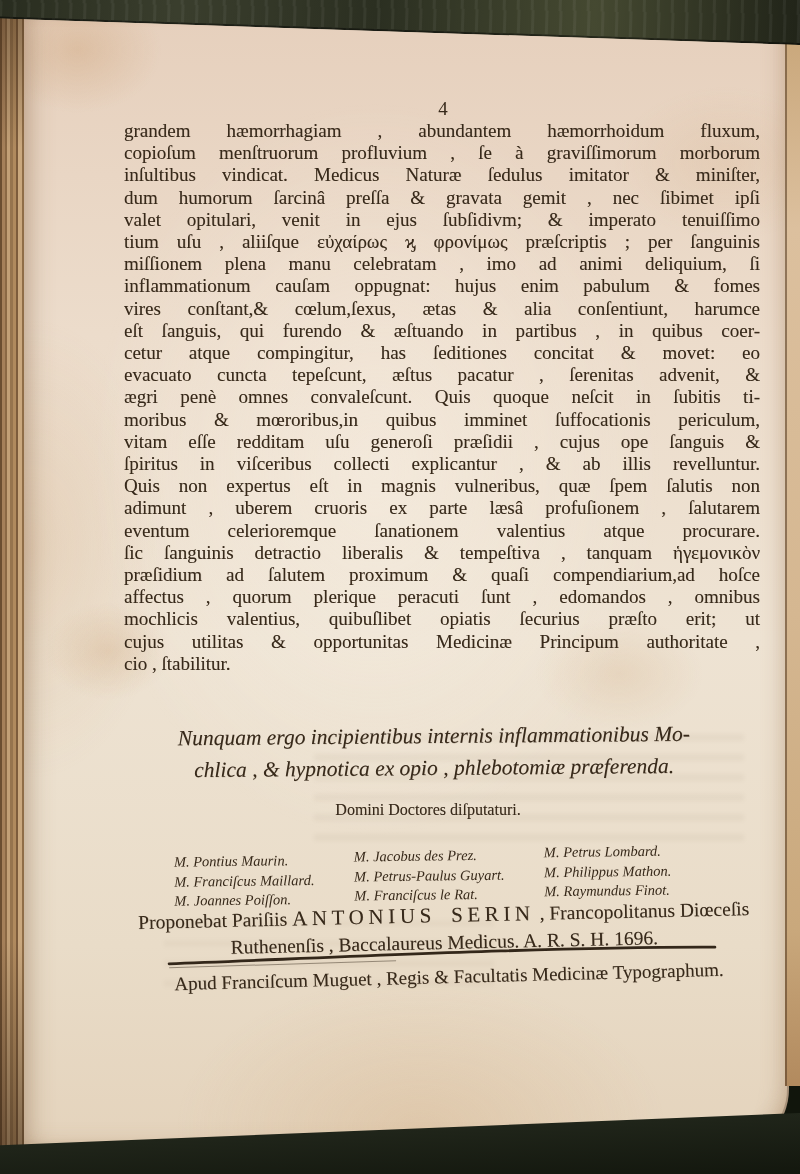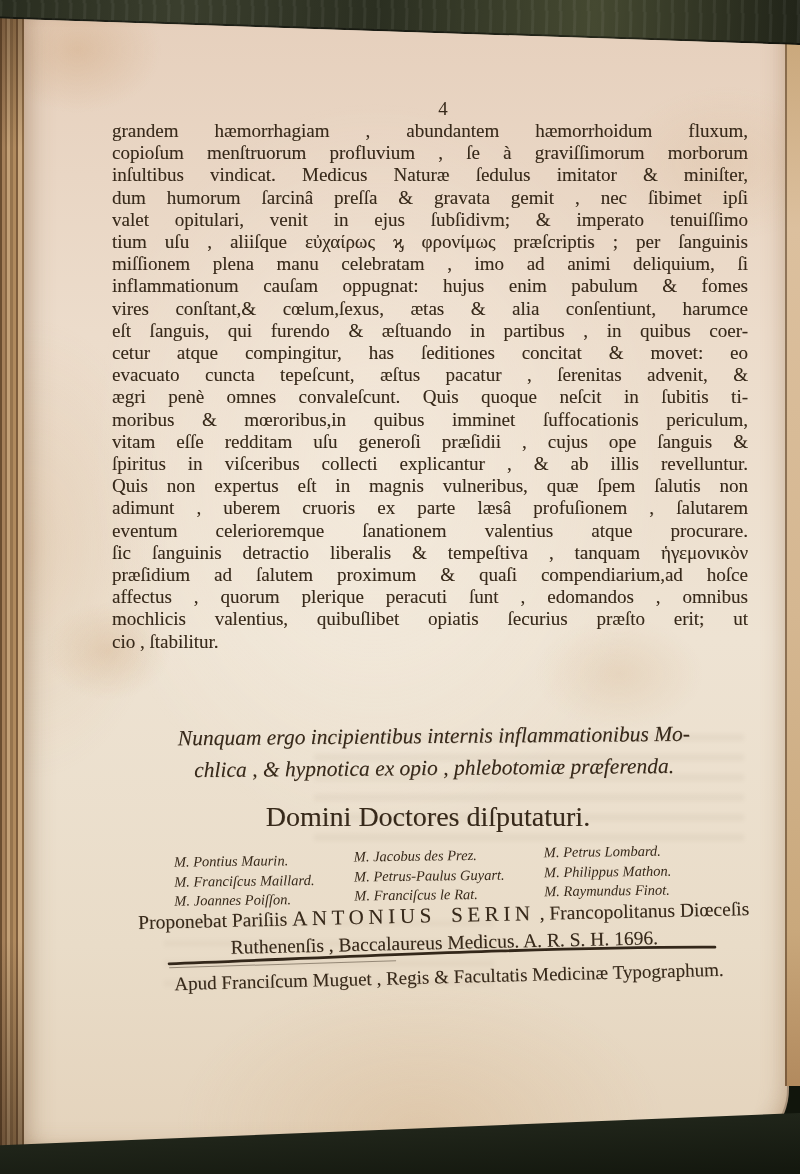--- a/index.html
+++ b/index.html
@@ -54,37 +54,37 @@
   }
   .ghost-1 { left: 290px; top: 712px; width: 430px; height: 118px; }
   .ghost-2 { left: 140px; top: 898px; width: 330px; height: 78px; opacity: .08; }
 
   .pagenum {
     position: absolute; top: 82px; left: 389px; width: 60px;
     text-align: center; font-size: 19px;
   }
 
   .body-block {
-    position: absolute; left: 88px; top: 104px; width: 636px;
+    position: absolute; left: 100px; top: 104px; width: 636px;
     font-size: 19px; line-height: 22.2px;
     text-shadow: .3px .3px 0 rgba(55,42,27,.30);
   }
   .body-block .li { text-align-last: justify; white-space: nowrap; }
   .body-block .li:last-child { text-align-last: left; text-align: right; }
 
   .thesis {
     position: absolute; left: 100px; top: 704px; width: 620px;
     text-align: center; font-style: italic; font-size: 21.5px; line-height: 32px;
     transform: rotate(-0.5deg);
     text-shadow: .3px .3px 0 rgba(55,42,27,.30);
   }
 
   .subhead {
     position: absolute; left: 104px; top: 785px; width: 600px;
-    text-align: center; font-size: 28px;
+    text-align: center; font-size: 16px;
     text-shadow: .3px .3px 0 rgba(55,42,27,.30);
   }
 
   .doctors {
     position: absolute; left: 150px; top: 828px; width: 600px;
     display: flex; font-style: italic; font-size: 14.5px; line-height: 19.5px;
     transform: rotate(-0.7deg);
   }
   .doctors .dcol { white-space: nowrap; }
   .dcol.c1 { width: 180px; transform: translateY(5px); }
@@ -166,20 +166,21 @@
         <div class="li">moribus &amp; mœroribus,in quibus imminet ſuffocationis periculum,</div>
         <div class="li">vitam eſſe redditam uſu generoſi præſidii , cujus ope ſanguis &amp;</div>
         <div class="li">ſpiritus in viſceribus collecti explicantur , &amp; ab illis revelluntur.</div>
         <div class="li">Quis non expertus eſt in magnis vulneribus, quæ ſpem ſalutis non</div>
         <div class="li">adimunt , uberem cruoris ex parte læsâ profuſionem , ſalutarem</div>
         <div class="li">eventum celerioremque ſanationem valentius atque procurare.</div>
         <div class="li">ſic ſanguinis detractio liberalis &amp; tempeſtiva , tanquam ἡγεμονικὸν</div>
         <div class="li">præſidium ad ſalutem proximum &amp; quaſi compendiarium,ad hoſce</div>
         <div class="li">affectus , quorum plerique peracuti ſunt , edomandos , omnibus</div>
         <div class="li">mochlicis valentius, quibuſlibet opiatis ſecurius præſto erit; ut</div>
+        <div class="li">cujus utilitas &amp; opportunitas Medicinæ Principum authoritate ,</div>
         <div class="li">cio , ſtabilitur.</div>
       </div>
 
     <div class="thesis">
       <div>Nunquam ergo incipientibus internis inflammationibus Mo-</div>
       <div>chlica , &amp; hypnotica ex opio , phlebotomiæ præferenda.</div>
     </div>
 
     <div class="subhead">Domini Doctores diſputaturi.</div>
 

